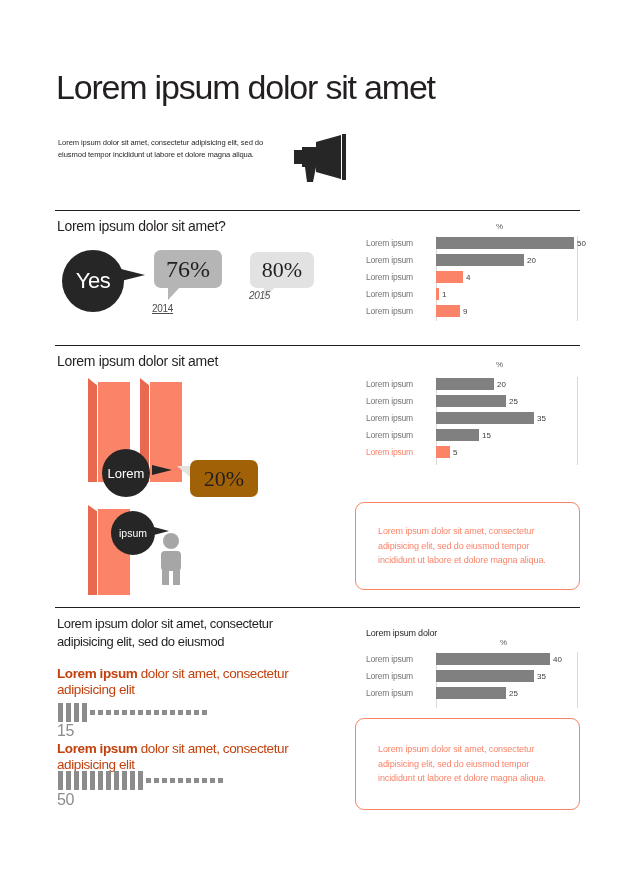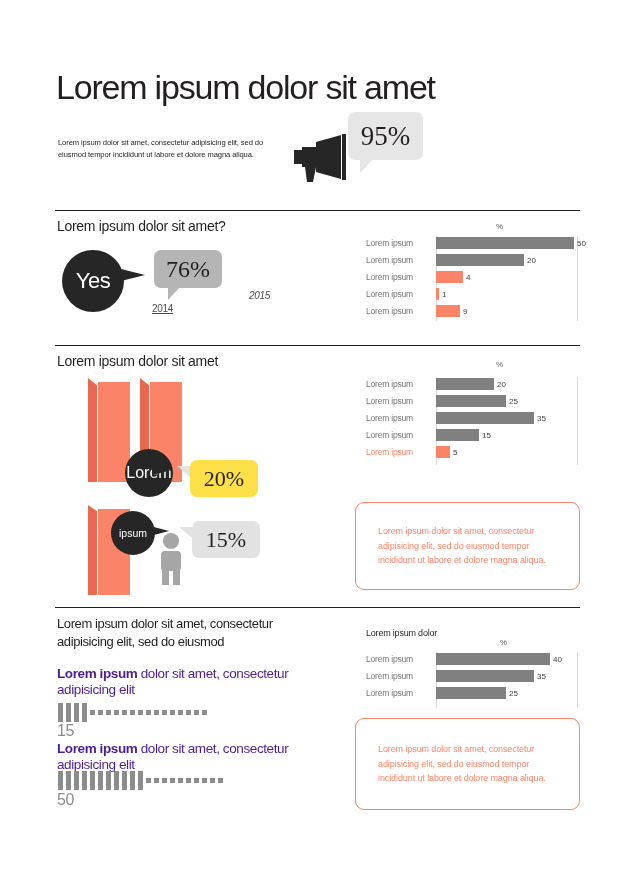--- a/index.html
+++ b/index.html
@@ -43,21 +43,21 @@
 
   .b95{left:348px;top:112px;width:75px;height:48px;background:#e6e6e6;font-size:27px;}
   .b95 .tail{left:12px;border-width:14px 13px 0 0;border-color:#e6e6e6 transparent transparent transparent;}
 
   .b90{left:154px;top:250px;width:68px;height:38px;background:#b5b5b5;font-size:24px;}
   .b90 .tail{left:14px;bottom:-12px;border-width:13px 12px 0 0;border-color:#b5b5b5 transparent transparent transparent;}
 
   .b80{left:250px;top:252px;width:64px;height:36px;background:#e2e2e2;font-size:22px;}
   .b80 .tail{left:14px;bottom:-11px;border-width:12px 11px 0 0;border-color:#e2e2e2 transparent transparent transparent;}
 
-  .b20{left:190px;top:460px;width:68px;height:37px;background:#fde047;font-size:22px;}
+  .b20{left:190px;top:460px;width:68px;height:37px;background:#a16207;font-size:22px;}
   .b20 .tailL{position:absolute;left:-13px;top:6px;width:0;height:0;
     border-style:solid;border-width:0 13px 11px 0;
     border-color:transparent #e2e2e2 transparent transparent;}
 
   .b15{left:192px;top:521px;width:68px;height:37px;background:#e2e2e2;font-size:22px;}
   .b15 .tailL{position:absolute;left:-13px;top:6px;width:0;height:0;
     border-style:solid;border-width:0 13px 11px 0;
     border-color:transparent #e2e2e2 transparent transparent;}
 
   .bub-year{position:absolute;font-size:10px;color:#4d4d4d;letter-spacing:-0.3px;}
@@ -68,21 +68,21 @@
     display:flex;align-items:center;justify-content:center;
     color:#ffffff;
   }
   .circ-tail{
     position:absolute;width:0;height:0;border-style:solid;
   }
   .yes{left:62px;top:250px;width:62px;height:62px;font-size:22px;letter-spacing:-0.5px;}
   .yes-tail{left:117px;top:268px;border-width:7px 0 7px 28px;
     border-color:transparent transparent transparent #262626;}
 
-  .c-lorem{left:125px;top:449px;width:48px;height:48px;font-size:16px;}
+  .c-lorem{left:102px;top:449px;width:48px;height:48px;font-size:13px;}
   .c-lorem-tail{left:152px;top:465px;border-width:5px 0 5px 20px;
     border-color:transparent transparent transparent #262626;}
   .c-ipsum{left:111px;top:511px;width:44px;height:44px;font-size:10.5px;}
   .c-ipsum-tail{left:150px;top:526px;border-width:5px 0 5px 19px;
     border-color:transparent transparent transparent #262626;}
 
   
   .col{position:absolute;}
   .col .side{position:absolute;left:0;top:0;width:9px;height:100%;
     background:#e8694f;clip-path:polygon(0 0,100% 7%,100% 100%,0 100%);}
@@ -109,21 +109,21 @@
     position:absolute;border:1px solid #fb8368;border-radius:9px;
     color:#fb8368;font-size:9px;line-height:1.6;letter-spacing:-0.1px;
     box-sizing:border-box;display:flex;align-items:center;
   }
   .note span{display:block;padding:0 22px;}
 
   
   .b-par{position:absolute;font-size:13px;line-height:1.35;
     color:#231f20;letter-spacing:-0.4px;}
   .tally-head{position:absolute;font-size:13.5px;letter-spacing:-0.4px;
-    line-height:1.22;color:#4c1d95;}
+    line-height:1.22;color:#c2410c;}
   .tally-head b{font-weight:700;}
   .tally{position:absolute;display:flex;align-items:center;gap:3px;}
   .tally .full{width:5px;height:19px;background:#8c8c8c;}
   .tally .dash{width:5px;height:5px;background:#8c8c8c;}
   .tally-num{position:absolute;font-size:16px;color:#8c8c8c;letter-spacing:-0.5px;}
 
   .chart-cap{position:absolute;font-size:9px;color:#231f20;letter-spacing:-0.2px;margin-top:8px;}
 </style>
 </head>
 <body>
@@ -136,40 +136,40 @@
   <div class="megaphone">
     <svg width="58" height="48" viewBox="0 0 58 48">
       <path d="M0 16 L9 16 L9 30 L0 30 Q-2 23 0 16 Z" fill="#262626"></path>
       <rect x="8" y="13" width="14" height="20" fill="#262626"></rect>
       <path d="M22 8 L47 1 L47 45 L22 38 Z" fill="#262626"></path>
       <rect x="48" y="0" width="4" height="46" fill="#262626"></rect>
       <path d="M11 33 L22 33 L19 48 L13 48 Z" fill="#262626"></path>
     </svg>
   </div>
 
-  <div class="bubble b95">
-    <span>95%</span>
-    <i class="tail"></i>
-  </div>
 
   <div class="rule" style="top:210px;"></div>
 
   <div class="sec-title" style="left:57px;top:218px;">Lorem ipsum dolor sit amet?</div>
 
   <div class="circ yes">
     <span>Yes</span>
   </div>
   <i class="circ-tail yes-tail"></i>
 
   <div class="bubble b90">
     <span>76%</span>
     <i class="tail"></i>
   </div>
   <div class="bub-year" style="left:152px;top:303px;text-decoration:underline;">2014</div>
 
+  <div class="bubble b80">
+    <span>80%</span>
+    <i class="tail"></i>
+  </div>
   <div class="bub-year" style="left:249px;top:290px;font-style:italic;">2015</div>
 
   <div class="chart" id="chart1" style="left:366px;top:222px;width:214px;height:100px;">
     <div class="pct" style="left:130px;top:0px;">%</div>
     <div class="axis-v" style="left:70px;top:14px;height:85px;"></div>
     <div class="axis-v" style="left:211px;top:14px;height:85px;"></div>
   <div class="row" style="top: 15px;">
         <div class="rlabel" style="color: rgb(115, 115, 115);">Lorem ipsum</div>
         <div class="bwrap">
           <div class="bar" style="width: 138px; background: rgb(128, 128, 128);"></div>
@@ -240,24 +240,20 @@
 
   <div class="circ c-ipsum">
     <span>ipsum</span>
   </div>
   <i class="circ-tail c-ipsum-tail"></i>
 
   <div class="bubble b20">
     <i class="tailL"></i>
     <span>20%</span>
   </div>
-  <div class="bubble b15">
-    <i class="tailL"></i>
-    <span>15%</span>
-  </div>
 
   <div class="chart" id="chart2" style="left:366px;top:360px;width:214px;height:110px;">
     <div class="pct" style="left:130px;top:0px;">%</div>
     <div class="axis-v" style="left:70px;top:17px;height:88px;"></div>
     <div class="axis-v" style="left:211px;top:17px;height:88px;"></div>
   <div class="row" style="top: 18px;">
         <div class="rlabel" style="color: rgb(115, 115, 115);">Lorem ipsum</div>
         <div class="bwrap">
           <div class="bar" style="width: 58px; background: rgb(128, 128, 128);"></div>
           <div class="bval">20</div>

